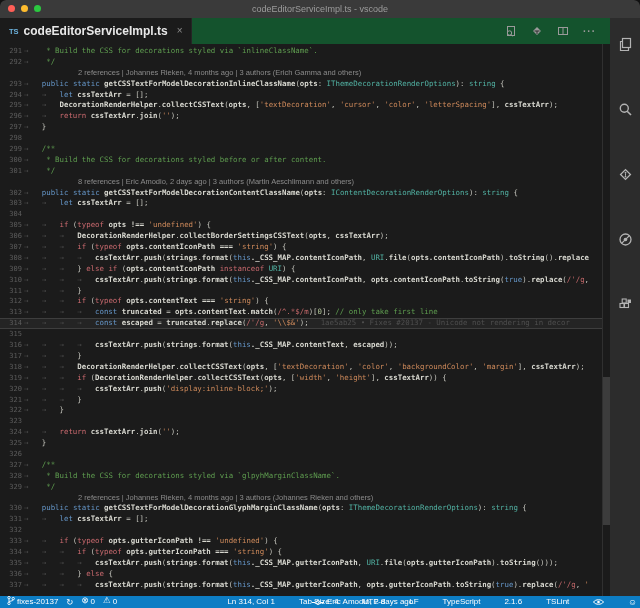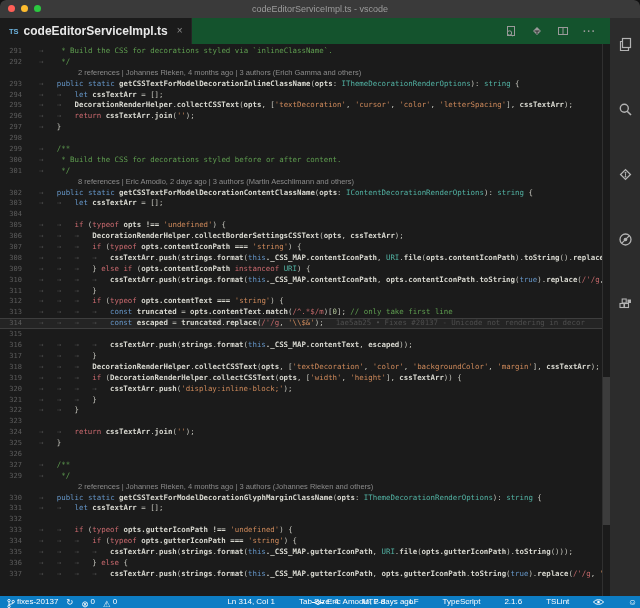--- a/index.html
+++ b/index.html
@@ -23,21 +23,21 @@
   .more-dots{color:#9a9a9a;font-size:10px;font-weight:bold;letter-spacing:1px;}
 
   
   .activitybar{position:absolute;right:0;top:18px;width:30px;bottom:12px;background:#2c2c2c;display:flex;flex-direction:column;align-items:center;padding-top:17px;gap:47px;}
   .abar-btn{width:18px;height:18px;display:flex;align-items:center;justify-content:center;}
 
   
   .editor{position:absolute;left:0;top:44px;width:610px;height:552px;overflow:hidden;background:#1b1b1b;}
   .code{position:absolute;left:0;top:2px;right:0;}
   .row{position:relative;height:10.9px;line-height:10.9px;white-space:pre;overflow:hidden;width:603px;
-       font-family:"DejaVu Sans Mono",monospace;font-size:7.4px;color:#c5c5bd;padding-left:39px;box-sizing:border-box;}
+       font-family:"DejaVu Sans Mono",monospace;font-size:7.4px;color:#c5c5bd;padding-left:24px;box-sizing:border-box;}
   .row .num{position:absolute;left:0;top:0;width:22px;text-align:right;color:#5d5d5d;font-size:7px;}
   .row.lens{font-family:"Liberation Sans",sans-serif;font-size:7.5px;color:#8b8b8b;padding-left:78px;}
   .row.current{background:#242424;box-shadow:inset 0 1px 0 #3e3e3e, inset 0 -1px 0 #3e3e3e;}
   .tab-ws{display:inline-block;width:17.76px;color:#4a4a4a;}
   .s-d{color:#c5c5bd}
   .s-i{color:#d8d8d0;font-weight:bold}
   .s-k{color:#6596c8}
   .s-c{color:#cb6a6f}
   .s-s{color:#cf8a5b}
   .s-t{color:#52b3a4}
@@ -45,21 +45,21 @@
   .s-r{color:#c4686a}
   .s-n{color:#b3c79a}
   .s-o{color:#d8d8d0;font-weight:bold}
   .blame{color:#4e4e4e;margin-left:12px;}
   .scroll-line{position:absolute;left:602px;top:44px;height:552px;width:1px;background:#303030;}
   .scroll-thumb{position:absolute;left:603px;top:377px;width:7px;height:148px;background:#3c3c3c;}
 
   
   .statusbar{position:absolute;left:0;bottom:0;width:100%;height:12px;color:#fff;font-size:8px;line-height:12px;display:flex;align-items:center;}
   .sb-left{display:flex;align-items:center;gap:8px;padding-left:7px;}
-  .sb-item{display:flex;align-items:flex-end;gap:2px;white-space:nowrap;}
+  .sb-item{display:flex;align-items:flex-start;gap:2px;white-space:nowrap;}
   .sb-center{position:absolute;left:312px;display:flex;align-items:center;gap:3px;white-space:nowrap;}
   .sb-right{margin-left:auto;display:flex;align-items:center;gap:24px;padding-right:3px;}
   .sb-ico{font-size:8.5px;line-height:1;}
   svg{display:block;}
 </style>
 </head>
 <body>
 
 <div class="window">
 
@@ -137,20 +137,21 @@
         <div class="row"><span class="num">318</span><span class="tab-ws">→</span><span class="tab-ws">→</span><span class="tab-ws">→</span><span class="s-i">DecorationRenderHelper</span><span class="s-d">.</span><span class="s-i">collectCSSText</span><span class="s-d">(</span><span class="s-i">opts</span><span class="s-d">, [</span><span class="s-s">'textDecoration'</span><span class="s-d">, </span><span class="s-s">'color'</span><span class="s-d">, </span><span class="s-s">'backgroundColor'</span><span class="s-d">, </span><span class="s-s">'margin'</span><span class="s-d">], </span><span class="s-i">cssTextArr</span><span class="s-d">);</span></div>
         <div class="row"><span class="num">319</span><span class="tab-ws">→</span><span class="tab-ws">→</span><span class="tab-ws">→</span><span class="s-c">if </span><span class="s-d">(</span><span class="s-i">DecorationRenderHelper</span><span class="s-d">.</span><span class="s-i">collectCSSText</span><span class="s-d">(</span><span class="s-i">opts</span><span class="s-d">, [</span><span class="s-s">'width'</span><span class="s-d">, </span><span class="s-s">'height'</span><span class="s-d">], </span><span class="s-i">cssTextArr</span><span class="s-d">)) {</span></div>
         <div class="row"><span class="num">320</span><span class="tab-ws">→</span><span class="tab-ws">→</span><span class="tab-ws">→</span><span class="tab-ws">→</span><span class="s-i">cssTextArr</span><span class="s-d">.</span><span class="s-i">push</span><span class="s-d">(</span><span class="s-s">'display:inline-block;'</span><span class="s-d">);</span></div>
         <div class="row"><span class="num">321</span><span class="tab-ws">→</span><span class="tab-ws">→</span><span class="tab-ws">→</span><span class="s-d">}</span></div>
         <div class="row"><span class="num">322</span><span class="tab-ws">→</span><span class="tab-ws">→</span><span class="s-d">}</span></div>
         <div class="row"><span class="num">323</span></div>
         <div class="row"><span class="num">324</span><span class="tab-ws">→</span><span class="tab-ws">→</span><span class="s-c">return </span><span class="s-i">cssTextArr</span><span class="s-d">.</span><span class="s-i">join</span><span class="s-d">(</span><span class="s-s">''</span><span class="s-d">);</span></div>
         <div class="row"><span class="num">325</span><span class="tab-ws">→</span><span class="s-d">}</span></div>
         <div class="row"><span class="num">326</span></div>
         <div class="row"><span class="num">327</span><span class="tab-ws">→</span><span class="s-m">/**</span></div>
+        <div class="row"><span class="num">328</span><span class="tab-ws">→</span><span class="s-m"> * Build the CSS for decorations styled via `glpyhMarginClassName`.</span></div>
         <div class="row"><span class="num">329</span><span class="tab-ws">→</span><span class="s-m"> */</span></div>
         <div class="row lens">2 references | Johannes Rieken, 4 months ago | 3 authors (Johannes Rieken and others)</div>
         <div class="row"><span class="num">330</span><span class="tab-ws">→</span><span class="s-k">public static </span><span class="s-i">getCSSTextForModelDecorationGlyphMarginClassName</span><span class="s-d">(</span><span class="s-i">opts</span><span class="s-d">: </span><span class="s-t">IThemeDecorationRenderOptions</span><span class="s-d">): </span><span class="s-t">string</span><span class="s-d"> {</span></div>
         <div class="row"><span class="num">331</span><span class="tab-ws">→</span><span class="tab-ws">→</span><span class="s-k">let </span><span class="s-i">cssTextArr</span><span class="s-d"> = [];</span></div>
         <div class="row"><span class="num">332</span></div>
         <div class="row"><span class="num">333</span><span class="tab-ws">→</span><span class="tab-ws">→</span><span class="s-c">if </span><span class="s-d">(</span><span class="s-c">typeof </span><span class="s-i">opts.gutterIconPath</span><span class="s-d"> </span><span class="s-o">!==</span><span class="s-d"> </span><span class="s-s">'undefined'</span><span class="s-d">) {</span></div>
         <div class="row"><span class="num">334</span><span class="tab-ws">→</span><span class="tab-ws">→</span><span class="tab-ws">→</span><span class="s-c">if </span><span class="s-d">(</span><span class="s-c">typeof </span><span class="s-i">opts.gutterIconPath</span><span class="s-d"> </span><span class="s-o">===</span><span class="s-d"> </span><span class="s-s">'string'</span><span class="s-d">) {</span></div>
         <div class="row"><span class="num">335</span><span class="tab-ws">→</span><span class="tab-ws">→</span><span class="tab-ws">→</span><span class="tab-ws">→</span><span class="s-i">cssTextArr</span><span class="s-d">.</span><span class="s-i">push</span><span class="s-d">(</span><span class="s-i">strings</span><span class="s-d">.</span><span class="s-i">format</span><span class="s-d">(</span><span class="s-k">this</span><span class="s-i">._CSS_MAP.gutterIconPath</span><span class="s-d">, </span><span class="s-t">URI</span><span class="s-d">.</span><span class="s-i">file</span><span class="s-d">(</span><span class="s-i">opts.gutterIconPath</span><span class="s-d">).</span><span class="s-i">toString</span><span class="s-d">()));</span></div>
         <div class="row"><span class="num">336</span><span class="tab-ws">→</span><span class="tab-ws">→</span><span class="tab-ws">→</span><span class="s-d">} </span><span class="s-c">else</span><span class="s-d"> {</span></div>
         <div class="row"><span class="num">337</span><span class="tab-ws">→</span><span class="tab-ws">→</span><span class="tab-ws">→</span><span class="tab-ws">→</span><span class="s-i">cssTextArr</span><span class="s-d">.</span><span class="s-i">push</span><span class="s-d">(</span><span class="s-i">strings</span><span class="s-d">.</span><span class="s-i">format</span><span class="s-d">(</span><span class="s-k">this</span><span class="s-i">._CSS_MAP.gutterIconPath</span><span class="s-d">, </span><span class="s-i">opts.gutterIconPath</span><span class="s-d">.</span><span class="s-i">toString</span><span class="s-d">(</span><span class="s-k">true</span><span class="s-d">).</span><span class="s-i">replace</span><span class="s-d">(</span><span class="s-r">/'/g</span><span class="s-d">, </span><span class="s-s">'</span></div>

